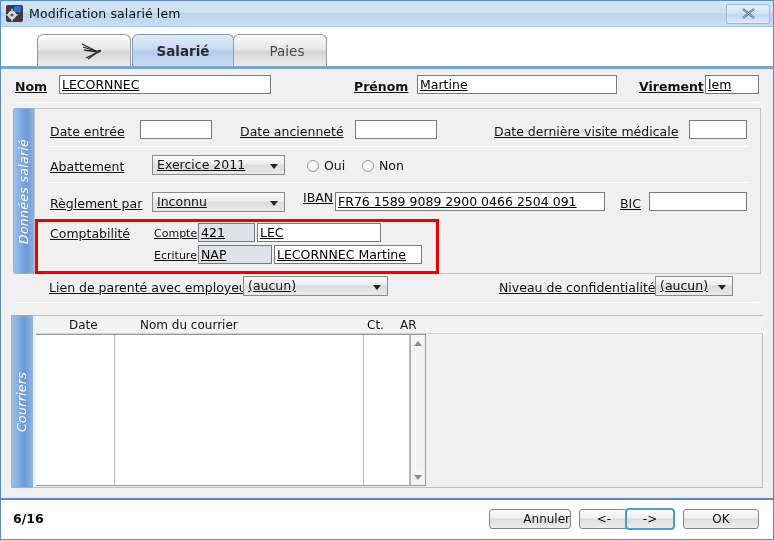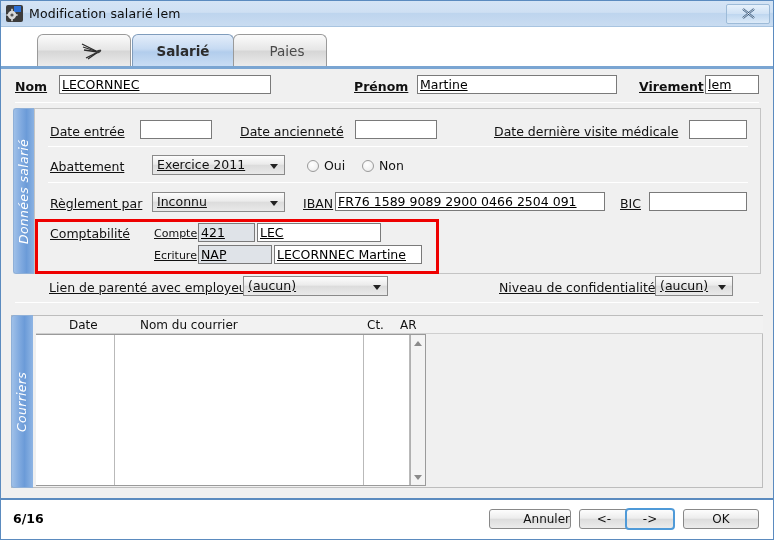--- a/index.html
+++ b/index.html
@@ -406,21 +406,21 @@
       </div>
 
       <div class="hr" style="left:13px; top:73px; width:700px;"></div>
 
       <div class="lbl cell" style="left:15px; top:87px;">Règlement par</div>
       <div class="combo cell" style="left:117px; top:83px; width:133px;">
         <span>Inconnu</span>
         <span class="arrow"></span>
       </div>
 
-      <div class="lbl cell" style="left:268px; top:87px;">IBAN</div>
+      <div class="lbl cell" style="left:268px; top:81px;">IBAN</div>
       <div class="tf cell" style="left:300px; top:83px; width:270px;">FR76 1589 9089 2900 0466 2504 091</div>
 
       <div class="lbl cell" style="left:585px; top:87px;">BIC</div>
       <div class="tf cell" style="left:614px; top:83px; width:98px;"></div>
 
       <div class="lbl uline cell" style="left:15px; top:117px;">Comptabilité</div>
 
       <div class="lbl cell" style="left:119px; top:118px; font-size:11px;">Compte</div>
       <div class="tf readonly cell" style="left:163px; top:114px; width:57px;">421</div>
       <div class="tf cell" style="left:222px; top:114px; width:124px;">LEC</div>

